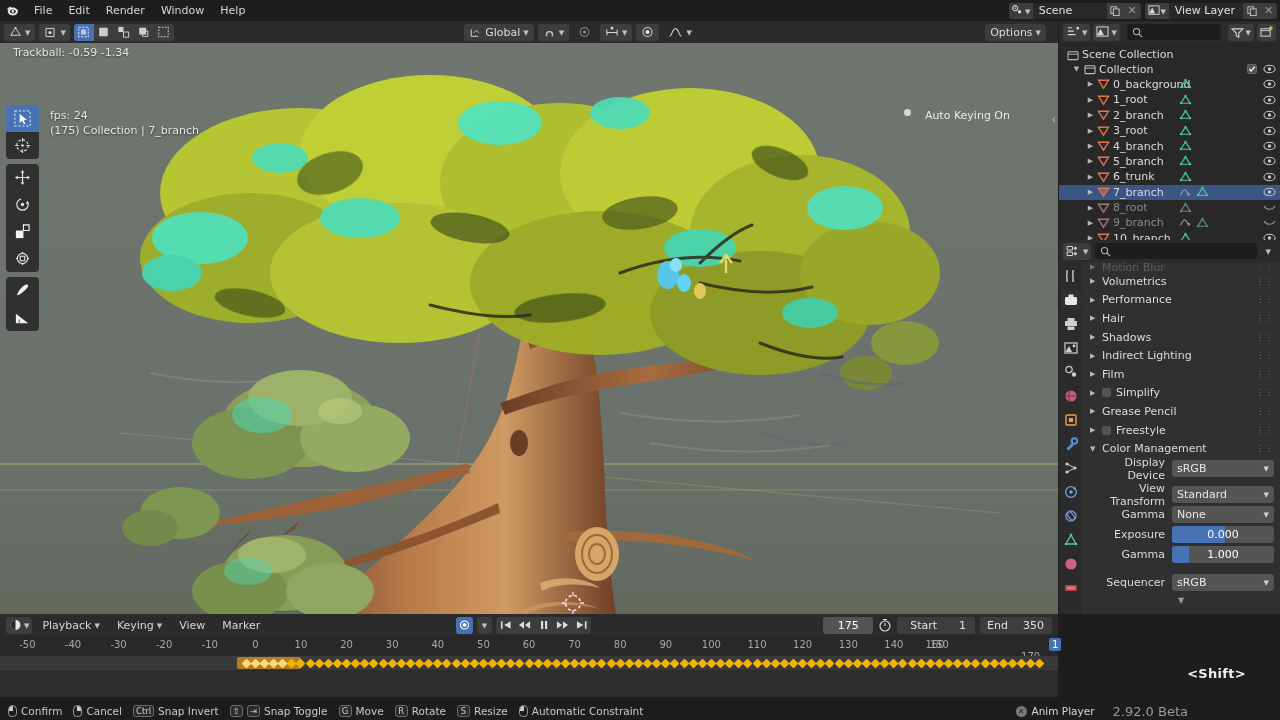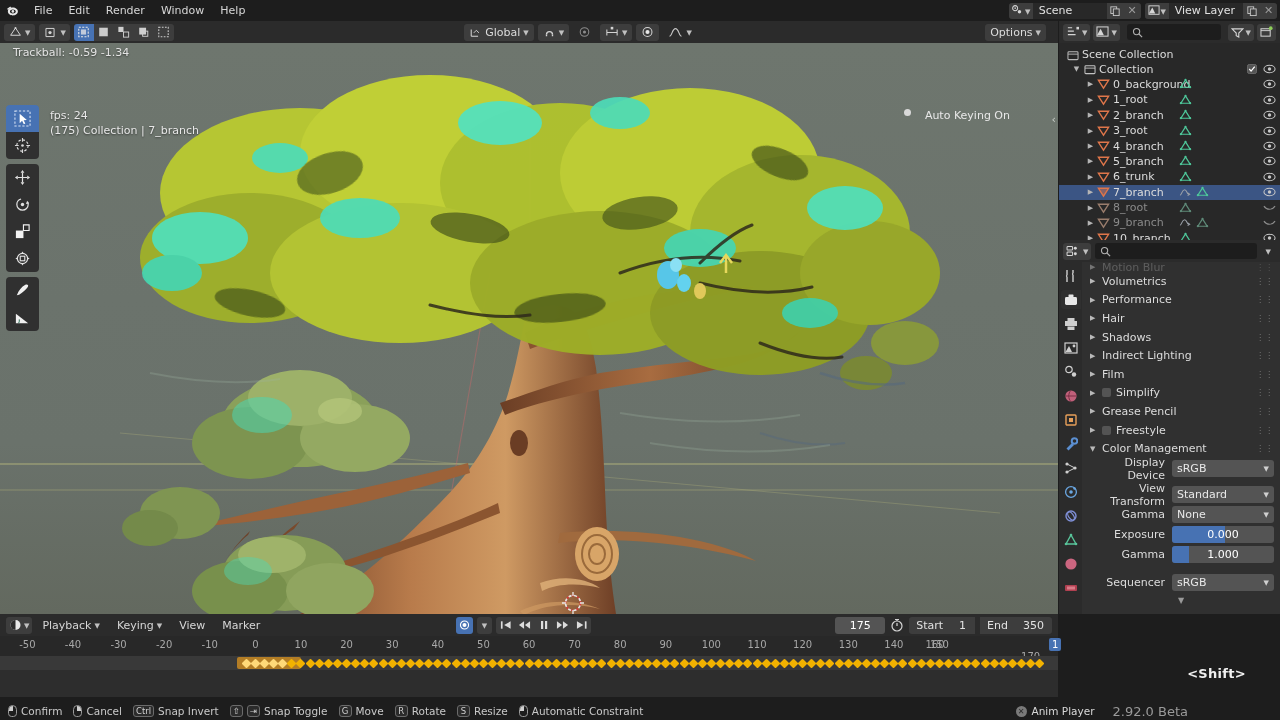--- a/index.html
+++ b/index.html
@@ -1167,21 +1167,21 @@
             </div>
         </div>
       </div>
 
       <div style="position:absolute; right:6px; display:flex; align-items:center; gap:5px;">
         <div class="frame-field">175</div>
         <svg width="14" height="14" viewBox="0 0 14 14">
             <circle cx="7" cy="8" r="5" fill="none" stroke="#d5d5d5" stroke-width="1.2"></circle>
             <path d="M7 8 L7 5 M5 1.5 L9 1.5 M7 1.5 L7 3" stroke="#d5d5d5" stroke-width="1.2"></path>
           </svg>
-        <div class="se-field" style="border-radius:3px 0 0 3px; padding:0 7px;">Start</div>
+        <div class="se-field" style="border-radius:3px 0 0 3px; padding:0 13px;">Start</div>
         <div class="se-field" style="padding:0 9px; margin-left:-5px;">1</div>
         <div class="se-field" style="padding:0 7px;">End</div>
         <div class="se-field" style="border-radius:0 3px 3px 0; padding:0 8px; margin-left:-5px;">350</div>
       </div>
     </div>
 
     <div class="tl-ruler" id="tl-ruler">
         <span class="tick" style="left: 27.3621px;">-50</span>
         <span class="tick" style="left: 72.9655px;">-40</span>
         <span class="tick" style="left: 118.569px;">-30</span>

